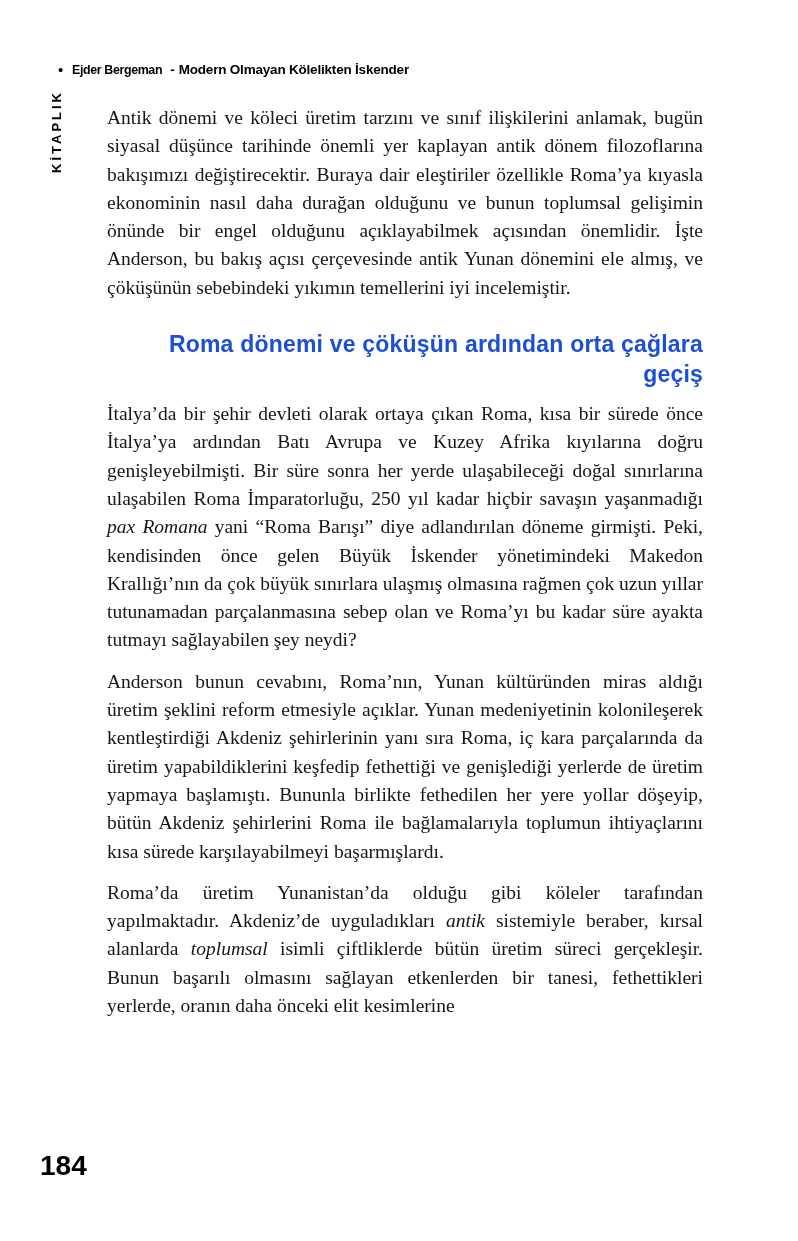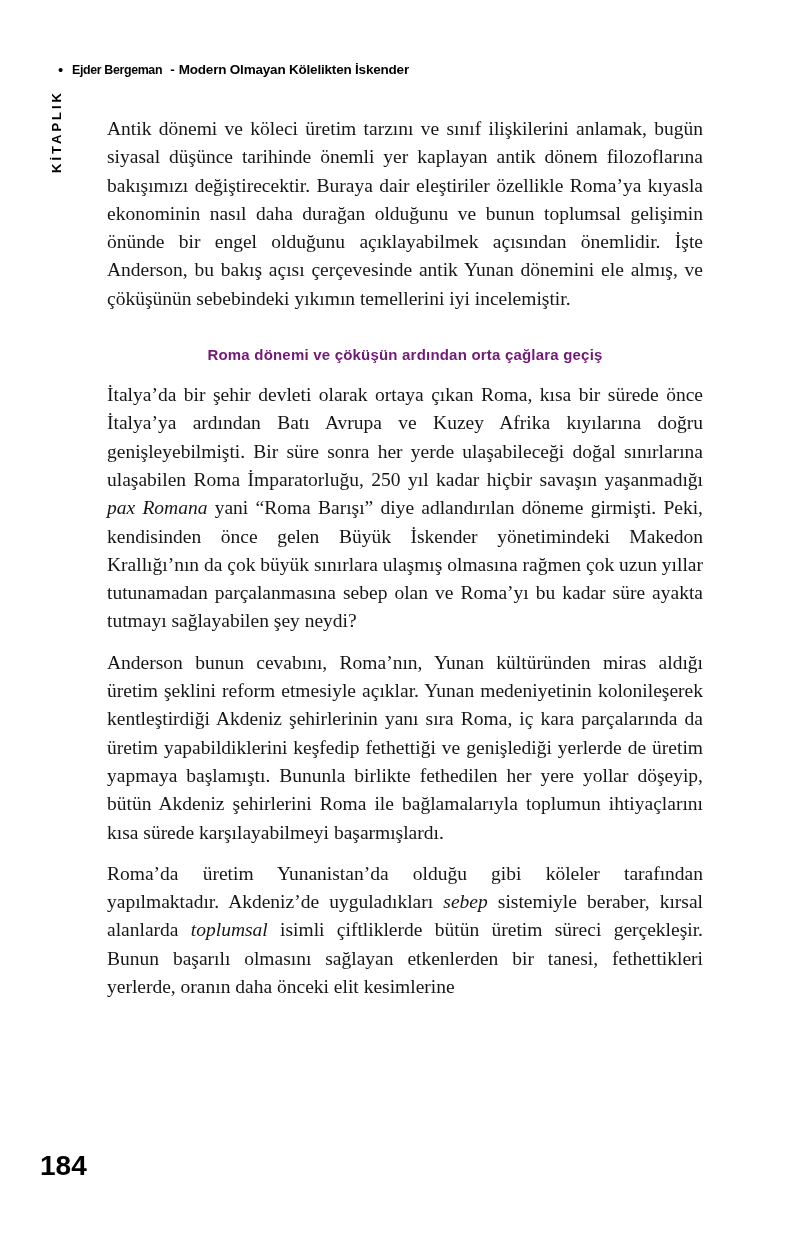--- a/index.html
+++ b/index.html
@@ -56,34 +56,33 @@
   }
   
   .content {
     position: absolute;
     top: 104px;
     left: 107px;
     width: 596px;
     font-size: 19.5px;
     line-height: 28.3px;
     text-align: justify;
-    margin-top: 11px;
   }
   .content p {
     margin: 0 0 13px 0;
   }
   .content p em { }
   .content h2 {
     font-family: "Liberation Sans", sans-serif;
-    font-size: 15px;
+    font-size: 23px;
     line-height: 30px;
     font-weight: 700;
-    color: #701a75;
+    color: #1d4ed8;
     letter-spacing: 0.2px;
-    text-align: center;
+    text-align: right;
     margin: 27px 0 11px 0;
   }
   
   .page-number {
     position: absolute;
     left: 40px;
     top: 1150px;
     font-family: "Liberation Sans", sans-serif;
     font-weight: 700;
     font-size: 28px;
@@ -102,18 +101,18 @@
     <span class="book-title">Modern Olmayan Kölelikten İskender</span>
   </div>
 
   <div class="side-label">KİTAPLIK</div>
 
   <div class="content">
     <p><span>Antik dönemi ve köleci üretim tarzını ve sınıf ilişkilerini anlamak, bugün siyasal düşünce tarihinde önemli yer kaplayan antik dönem filozoflarına bakışımızı değiştirecektir. Buraya dair eleştiriler özellikle Roma’ya kıyasla ekonominin nasıl daha durağan olduğunu ve bunun toplumsal gelişimin önünde bir engel olduğunu açıklayabilmek açısından önemlidir. İşte Anderson, bu bakış açısı çerçevesinde antik Yunan dönemini ele almış, ve çöküşünün sebebindeki yıkımın temellerini iyi incelemiştir.</span></p>
     <h2>Roma dönemi ve çöküşün ardından orta çağlara geçiş</h2>
     <p><span>İtalya’da bir şehir devleti olarak ortaya çıkan Roma, kısa bir sürede önce İtalya’ya ardından Batı Avrupa ve Kuzey Afrika kıyılarına doğru genişleyebilmişti. Bir süre sonra her yerde ulaşabileceği doğal sınırlarına ulaşabilen Roma İmparatorluğu, 250 yıl kadar hiçbir savaşın yaşanmadığı </span><em>pax Romana</em><span> yani “Roma Barışı” diye adlandırılan döneme girmişti. Peki, kendisinden önce gelen Büyük İskender yönetimindeki Makedon Krallığı’nın da çok büyük sınırlara ulaşmış olmasına rağmen çok uzun yıllar tutunamadan parçalanmasına sebep olan ve Roma’yı bu kadar süre ayakta tutmayı sağlayabilen şey neydi?</span></p>
     <p><span>Anderson bunun cevabını, Roma’nın, Yunan kültüründen miras aldığı üretim şeklini reform etmesiyle açıklar. Yunan medeniyetinin kolonileşerek kentleştirdiği Akdeniz şehirlerinin yanı sıra Roma, iç kara parçalarında da üretim yapabildiklerini keşfedip fethettiği ve genişlediği yerlerde de üretim yapmaya başlamıştı. Bununla birlikte fethedilen her yere yollar döşeyip, bütün Akdeniz şehirlerini Roma ile bağlamalarıyla toplumun ihtiyaçlarını kısa sürede karşılayabilmeyi başarmışlardı.</span></p>
-    <p><span>Roma’da üretim Yunanistan’da olduğu gibi köleler tarafından yapılmaktadır. Akdeniz’de uyguladıkları </span><em>sebep</em><span> sistemiyle beraber, kırsal alanlarda </span><em>toplumsal</em><span> isimli çiftliklerde bütün üretim süreci gerçekleşir. Bunun başarılı olmasını sağlayan etkenlerden bir tanesi, fethettikleri yerlerde, oranın daha önceki elit kesimlerine</span></p>
+    <p><span>Roma’da üretim Yunanistan’da olduğu gibi köleler tarafından yapılmaktadır. Akdeniz’de uyguladıkları </span><em>antik</em><span> sistemiyle beraber, kırsal alanlarda </span><em>toplumsal</em><span> isimli çiftliklerde bütün üretim süreci gerçekleşir. Bunun başarılı olmasını sağlayan etkenlerden bir tanesi, fethettikleri yerlerde, oranın daha önceki elit kesimlerine</span></p>
   </div>
 
   <div class="page-number">184</div>
 
 </div>
 
 </body></html>

